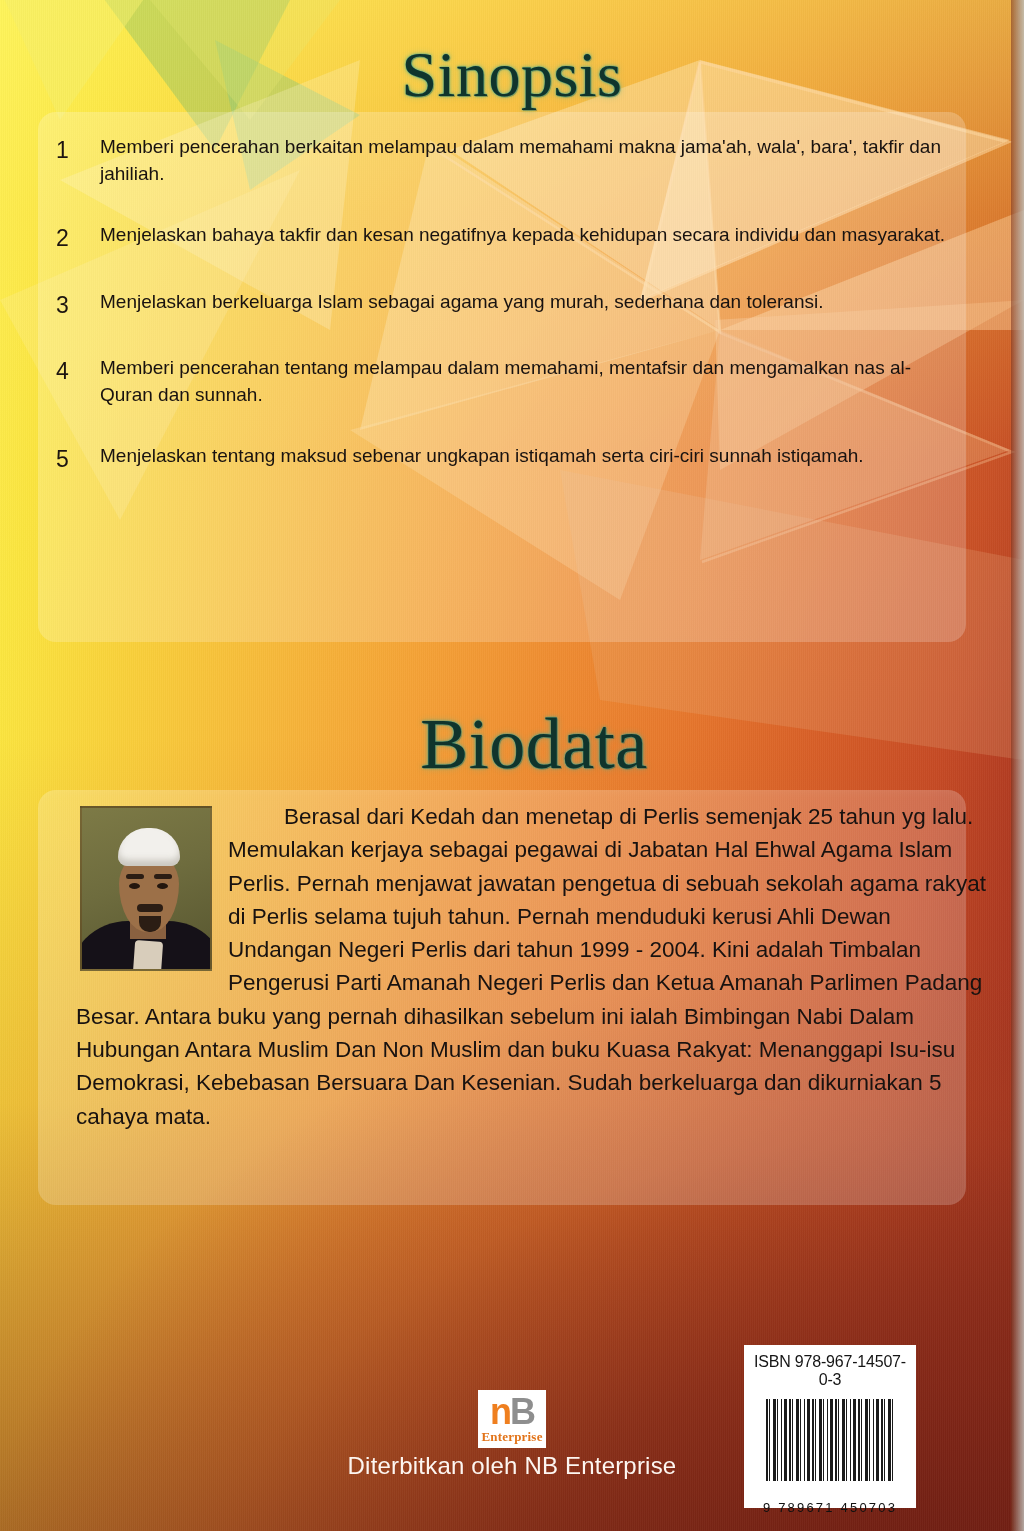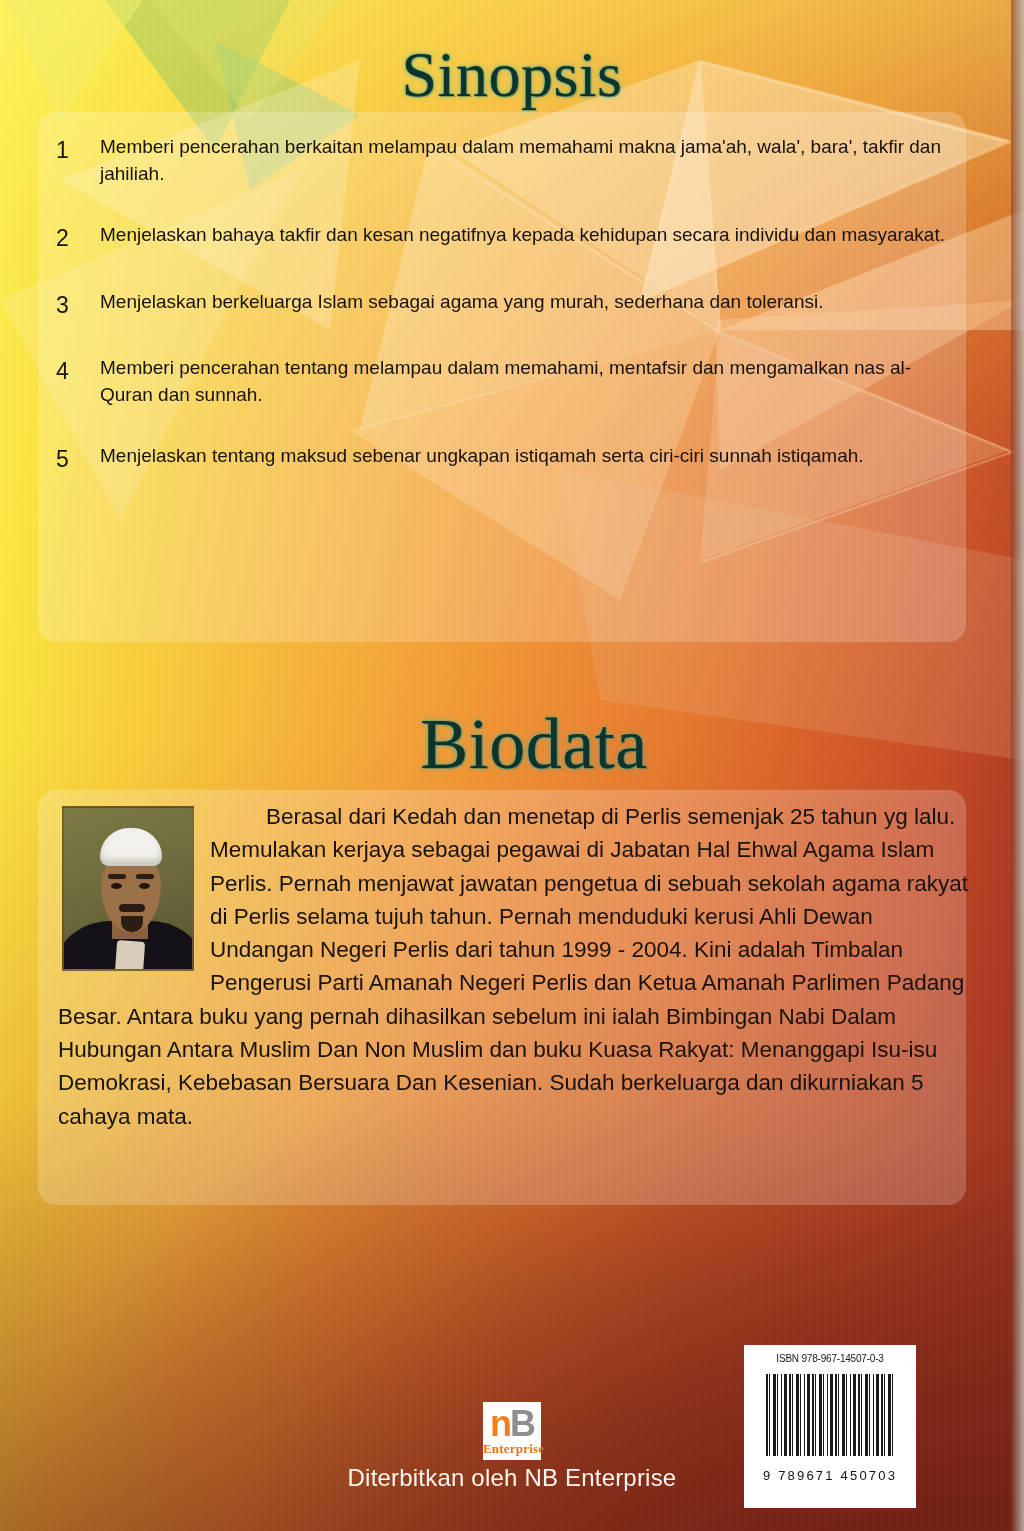--- a/index.html
+++ b/index.html
@@ -144,21 +144,21 @@
     flex: 1 1 auto;
     font-size: 19px;
     color: #181210;
     line-height: 1.42;
     max-width: 845px;
   }
 
   
   #biodata-body {
     position: absolute;
-    left: 58px; top: 800px;
+    left: 76px; top: 800px;
     width: 910px;
     z-index: 7;
   }
 
   #author-photo {
     float: left;
     width: 132px;
     height: 165px;
     margin: 6px 16px 4px 4px;
     border: 2px solid rgba(120,70,20,0.30);
@@ -245,22 +245,22 @@
   
   #publisher-block {
     position: absolute;
     left: 0; top: 1386px;
     width: 1024px;
     text-align: center;
     z-index: 7;
   }
 
   #nb-logo {
-    width: 58px; height: 58px;
-    margin: 16px auto 4px auto;
+    width: 68px; height: 58px;
+    margin: 4px auto 4px auto;
     background: #ffffff;
     position: relative;
     display: block;
   }
   .nb-letters {
     position: absolute;
     left: 0; right: 0; top: 5px;
     height: 34px;
     font-family: "Liberation Sans", sans-serif;
     font-weight: bold;
@@ -289,39 +289,39 @@
   
   #isbn-block {
     position: absolute;
     left: 744px; top: 1345px;
     width: 172px; height: 163px;
     background: #ffffff;
     z-index: 8;
     padding: 8px 6px 6px 6px;
   }
   #isbn-text {
-    font-size: 10px;
+    font-size: 16px;
     color: #151515;
     text-align: center;
     letter-spacing: -0.2px;
     font-family: "Liberation Sans", sans-serif;
   }
   #barcode-bars {
     margin: 10px auto 0 auto;
     width: 128px; height: 82px;
     background-image: repeating-linear-gradient(90deg,
       #1a1a1a 0px, #1a1a1a 2px, #ffffff 2px, #ffffff 3px,
       #1a1a1a 3px, #1a1a1a 4px, #ffffff 4px, #ffffff 7px,
       #1a1a1a 7px, #1a1a1a 10px, #ffffff 10px, #ffffff 11px,
       #1a1a1a 11px, #1a1a1a 12px, #ffffff 12px, #ffffff 15px,
       #1a1a1a 15px, #1a1a1a 16px, #ffffff 16px, #ffffff 18px,
       #1a1a1a 18px, #1a1a1a 21px, #ffffff 21px, #ffffff 23px);
   }
   #barcode-digits {
-    margin-top: 12px;
+    margin-top: 19px;
     font-size: 13px;
     color: #111;
     text-align: center;
     letter-spacing: 2.2px;
     font-family: "Liberation Sans", sans-serif;
   }
 
   
   .spine {
     position: absolute;

